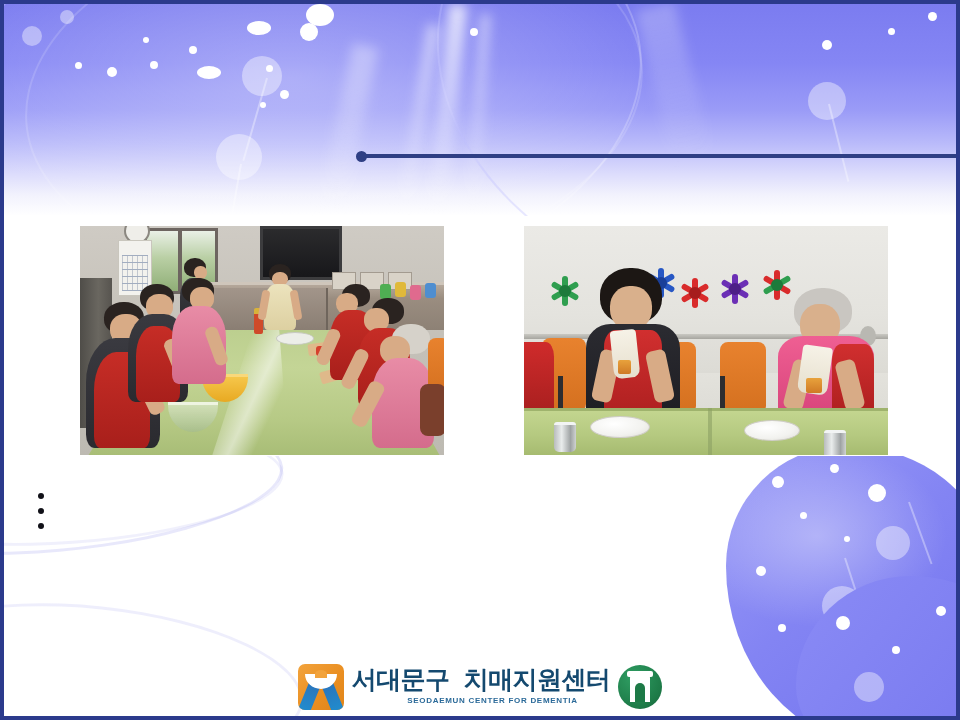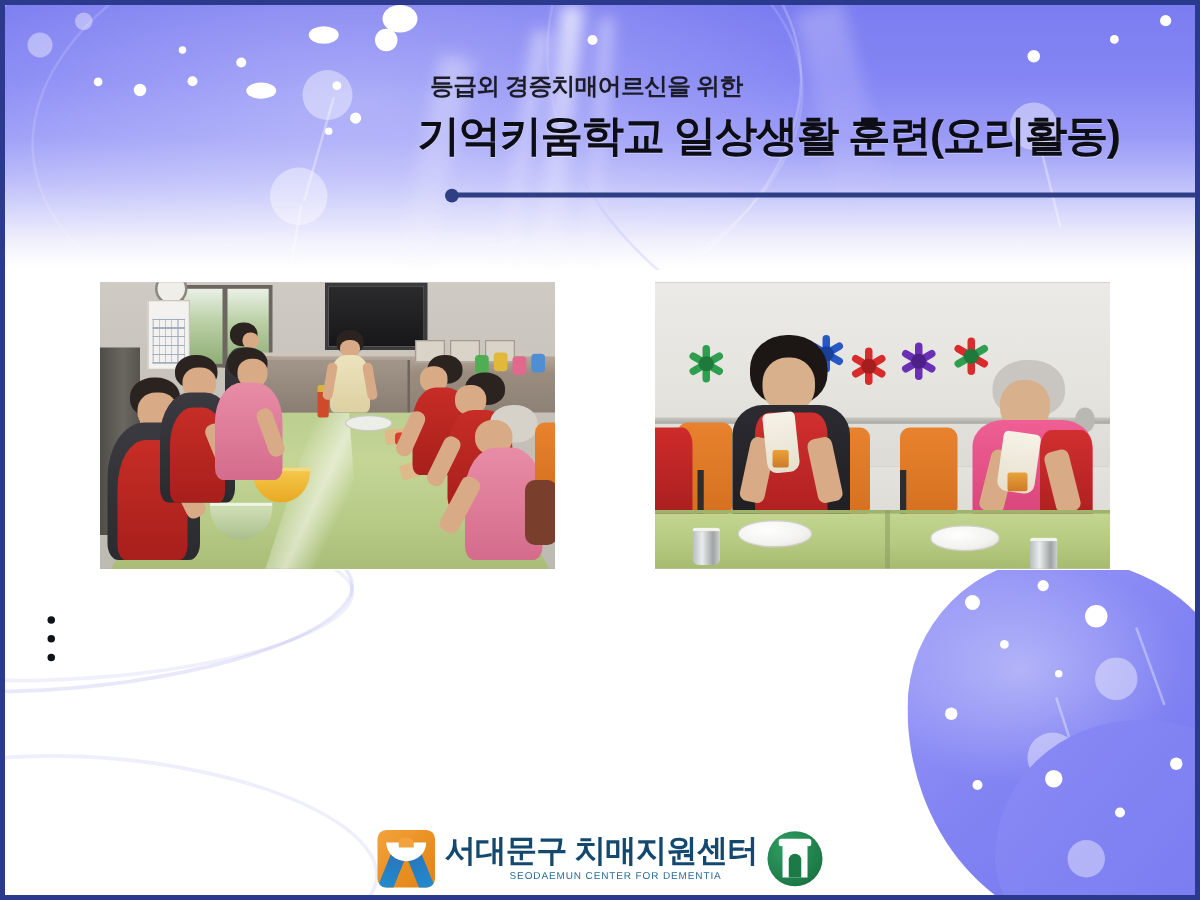--- a/index.html
+++ b/index.html
@@ -390,24 +390,24 @@
   .logo-bird {
     position: absolute;
     left: 17px; top: 6px;
     width: 12px; height: 8px;
     border-radius: 50% 50% 0 0;
     background: #f2a33c;
   }
   .logo-text { display: flex; flex-direction: column; align-items: center; line-height: 1; }
   .logo-ko {
     font-size: 25px; font-weight: 700; color: #14496f;
-    letter-spacing: -0.6px; white-space: nowrap;
+    letter-spacing: -0.6px; white-space: nowrap; font-family: Liberation Mono, monospace;
   }
   .logo-en {
-    font-size: 8px; font-weight: 400; color: #2b6a99;
+    font-size: 8px; font-weight: 700; color: #2b6a99;
     letter-spacing: 0.7px; margin-top: 3px; white-space: nowrap; padding-left: 23px;
   }
   .logo-gate {
     width: 44px; height: 44px;
     border-radius: 50%;
     background: radial-gradient(circle at 35% 30%, #2f9e63 0%, #1d7a47 70%, #14603a 100%);
     position: relative;
     overflow: hidden;
     flex: 0 0 auto;
   }
@@ -466,24 +466,20 @@
     <div class="bokeh" style="left:256px;top:98px;width:6px;height:6px;"></div>
     <div class="bokeh" style="left:302px;top:0px;width:28px;height:22px;"></div>
     <div class="bokeh" style="left:466px;top:24px;width:8px;height:8px;"></div>
     <div class="bokeh" style="left:818px;top:36px;width:10px;height:10px;"></div>
     <div class="bokeh" style="left:884px;top:24px;width:7px;height:7px;"></div>
     <div class="bokeh" style="left:924px;top:8px;width:9px;height:9px;"></div>
     <div class="bokeh soft" style="left:18px;top:22px;width:20px;height:20px;"></div>
     <div class="bokeh soft" style="left:56px;top:6px;width:14px;height:14px;"></div>
   </div>
 
-  <div class="title-block">
-    <div class="subtitle">등급외 경증치매어르신을 위한</div>
-    <div class="maintitle">기억키움학교 일상생활 훈련(요리활동)</div>
-  </div>
 
   <div class="divider-wrap">
     <div class="divider-dot"></div>
     <div class="divider-line"></div>
   </div>
 
   <div class="photo photo-left">
     <div class="ph-canvas">
       <div class="L-wallback"></div>
       <div class="L-window"></div>

